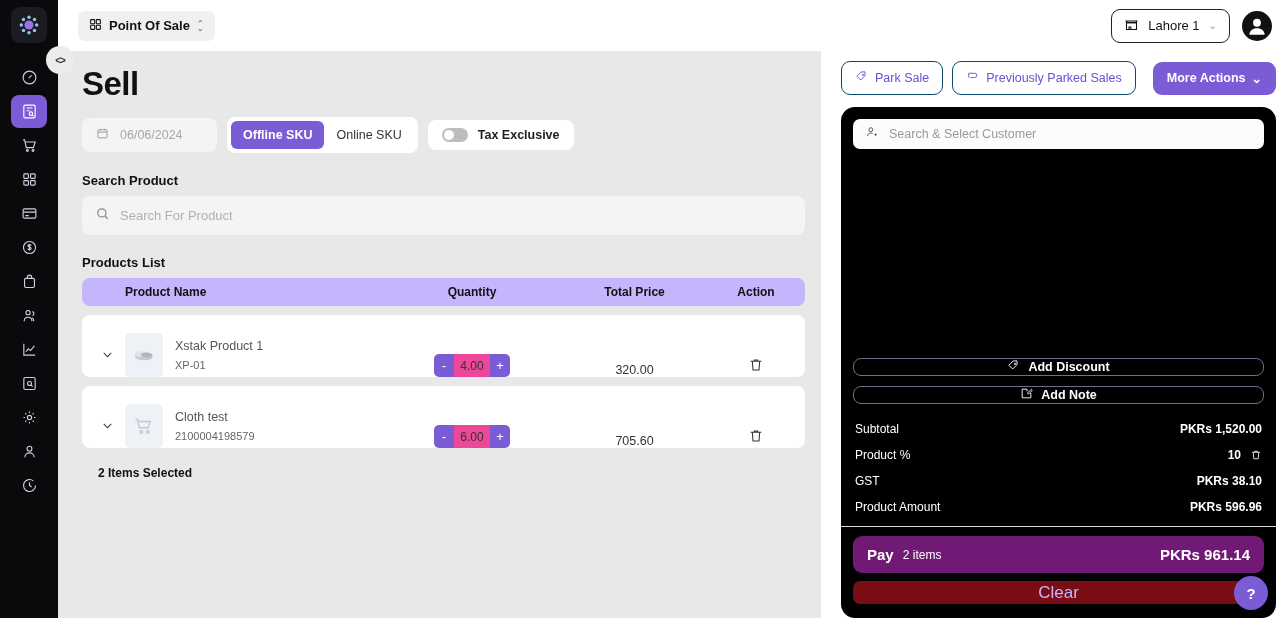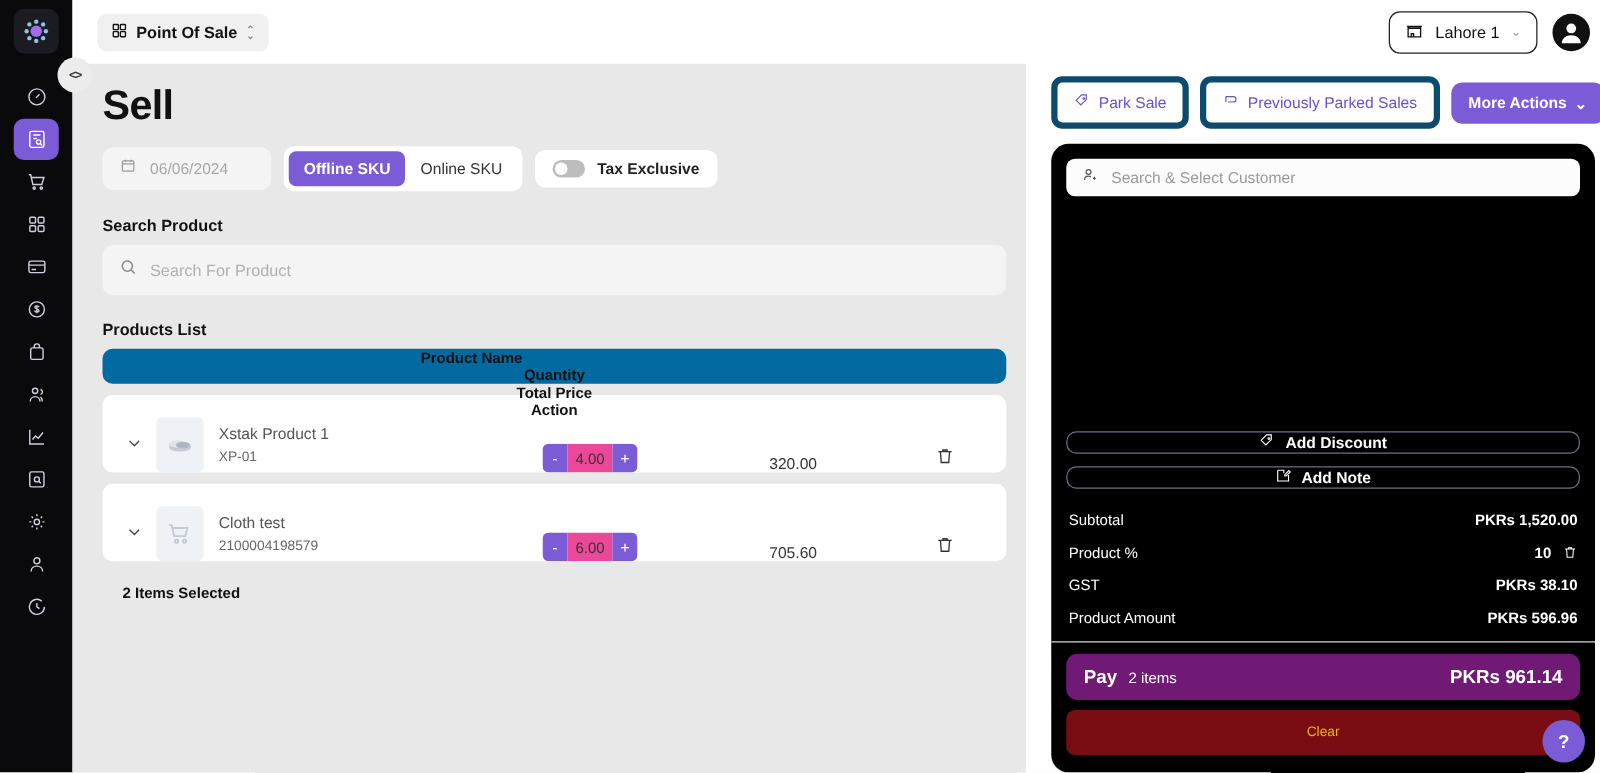--- a/index.html
+++ b/index.html
@@ -91,22 +91,22 @@
   .tax-label { font-size: 12.5px; font-weight: bold; color: #222; }
 
   .section-label { font-size: 13px; font-weight: bold; color: #111; margin-bottom: 8px; }
   .search-box {
     display: flex; align-items: center; gap: 10px; background: #f4f4f4;
     border-radius: 8px; padding: 10px 13px; width: 723px; margin-bottom: 20px; cursor: text;
   }
   .search-box .ph { font-size: 13px; color: #b0b0b0; }
 
   .table-head {
-    display: flex; align-items: center; background: #0369a1; border-radius: 8px;
-    height: 28px; width: 723px; font-size: 12px; font-weight: bold; color: #111; flex-direction: column;
+    display: flex; align-items: center; background: #c4b5fd; border-radius: 8px;
+    height: 28px; width: 723px; font-size: 12px; font-weight: bold; color: #111;
   }
   .col-name { width: 300px; padding-left: 43px; }
   .col-qty  { width: 180px; text-align: center; }
   .col-price{ width: 145px; text-align: center; }
   .col-act  { width: 98px; text-align: center; }
 
   .prod-row {
     display: flex; align-items: flex-end; background: #fff; border-radius: 8px;
     width: 723px; height: 62px; margin-top: 9px;
   }
@@ -135,21 +135,21 @@
   .items-selected { font-size: 12px; font-weight: bold; color: #111; margin-top: 18px; margin-left: 16px; }
 
   
   .rightcol {
     width: 467px; flex: 0 0 467px; background: #fff; padding: 10px 12px 0 20px;
     display: flex; flex-direction: column;
   }
   .action-row { display: flex; align-items: center; gap: 9px; margin-bottom: 12px; }
   .btn-outline {
     display: flex; align-items: center; justify-content: center; gap: 7px;
-    border: 5px solid #0c4a6e; border-radius: 9px; padding: 8px 13px;
+    border: 1px solid #0c4a6e; border-radius: 9px; padding: 8px 13px;
     font-size: 12.5px; color: #6c4fd0; background: #fff; cursor: pointer; white-space: nowrap;
   }
   .btn-primary {
     display: flex; align-items: center; gap: 6px; background: #7c5cd6; color: #fff;
     border-radius: 9px; padding: 9px 14px; font-size: 12.5px; font-weight: bold;
     margin-left: auto; cursor: pointer; white-space: nowrap;
   }
   .panel {
     background: #000; border-radius: 14px; flex: 1; display: flex; flex-direction: column;
     padding: 12px; min-height: 0; overflow: hidden;
@@ -175,23 +175,23 @@
   .tot-trash { margin-left: 9px; cursor: pointer; display: inline-flex; }
   .panel-divider { border-top: 1px solid #d9d9e2; margin: 6px -12px 9px; }
   .pay-bar {
     background: #701a75; border-radius: 9px; height: 37px; display: flex;
     align-items: center; padding: 16px 14px; color: #fff; cursor: pointer; margin-bottom: 8px;
   }
   .pay-word { font-size: 15px; font-weight: bold; }
   .pay-items { font-size: 12px; margin-left: 9px; }
   .pay-amt { margin-left: auto; font-size: 15px; font-weight: bold; }
   .clear-bar {
-    background: #7a0d14; border-radius: 7px; height: 36px; display: flex;
-    align-items: center; justify-content: center; color: #eab308;
-    font-size: 11px; cursor: pointer; margin-bottom: 2px;
+    background: #7a0d14; border-radius: 7px; height: 23px; display: flex;
+    align-items: center; justify-content: center; color: #c4b5fd;
+    font-size: 17px; cursor: pointer; margin-bottom: 2px;
   }
   .help-fab {
     position: absolute; right: 12px; bottom: 8px; width: 34px; height: 34px;
     border-radius: 50%; background: #7c5cd6; color: #fff; font-size: 15px;
     font-weight: bold; display: flex; align-items: center; justify-content: center;
     cursor: pointer; z-index: 50;
   }
 </style>
 </head>
 <body>

